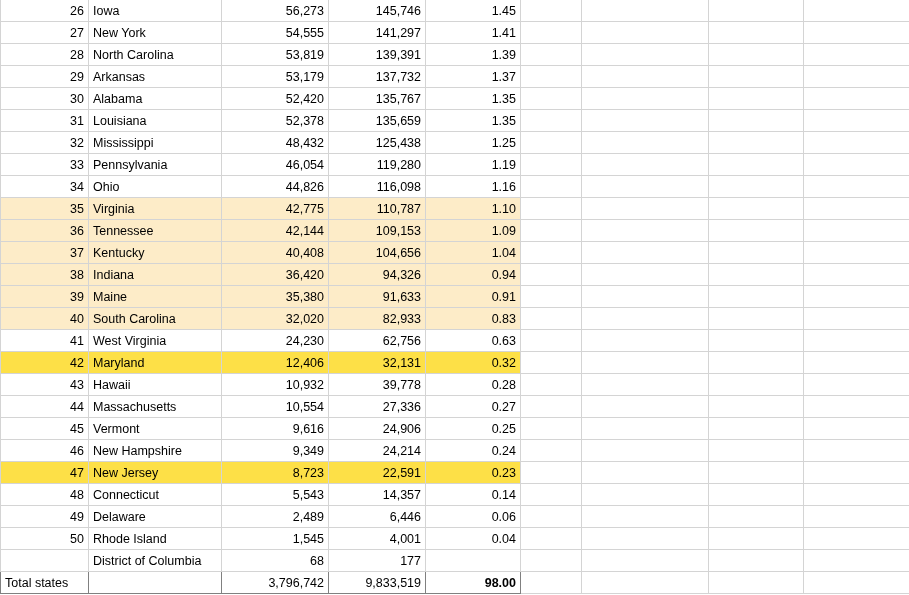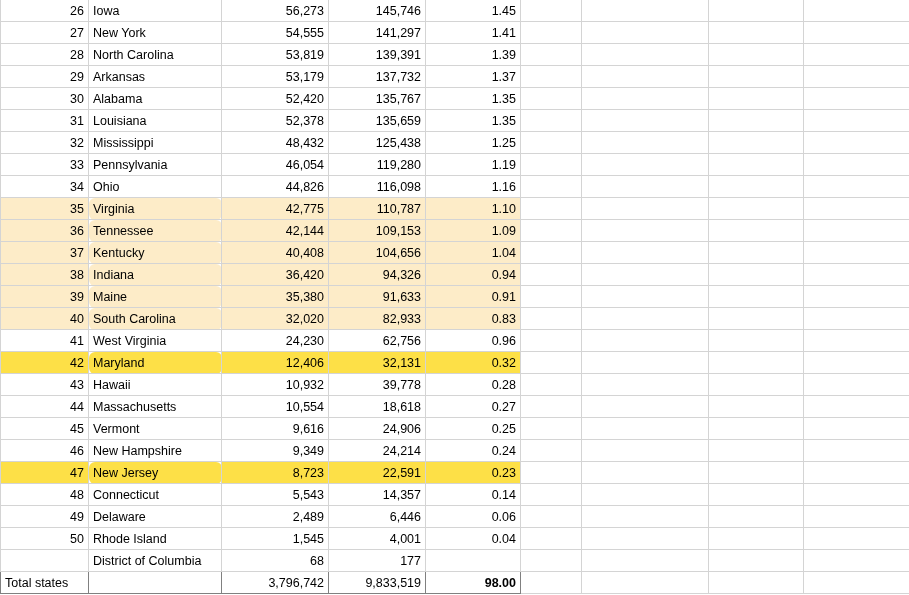--- a/index.html
+++ b/index.html
@@ -52,21 +52,21 @@
     vertical-align: middle;
     background: #ffffff;
   }
 
   
   td.filled {
     border-color: #9c9c9c;
   }
 
   td.num   { text-align: right; }
-  td.txt   { text-align: left; border-radius: 6px; }
+  td.txt   { text-align: left; }
   td.rank  { text-align: right; padding-right: 14px; }
 
   tr.hl-yellow td.filled { background: #fdecc8; margin-left: 20px; }
   tr.hl-peach  td.filled { background: #fde047; }
 
   tr.bold td.filled { font-weight: normal; }
 
   td.total-label {
     text-align: left;
     padding-left: 6px;
@@ -260,21 +260,21 @@
           <td class="empty"></td>
           <td class="empty"></td>
           <td class="empty"></td>
           <td class="empty"></td>
         </tr>
         <tr>
           <td class="filled rank">41</td>
           <td class="filled txt">West Virginia</td>
           <td class="filled num">24,230</td>
           <td class="filled num">62,756</td>
-          <td class="filled num">0.96</td>
+          <td class="filled num">0.63</td>
           <td class="empty"></td>
           <td class="empty"></td>
           <td class="empty"></td>
           <td class="empty"></td>
         </tr>
         <tr class="hl-peach">
           <td class="filled rank">42</td>
           <td class="filled txt">Maryland</td>
           <td class="filled num">12,406</td>
           <td class="filled num">32,131</td>
@@ -292,21 +292,21 @@
           <td class="filled num">0.28</td>
           <td class="empty"></td>
           <td class="empty"></td>
           <td class="empty"></td>
           <td class="empty"></td>
         </tr>
         <tr>
           <td class="filled rank">44</td>
           <td class="filled txt">Massachusetts</td>
           <td class="filled num">10,554</td>
-          <td class="filled num">18,618</td>
+          <td class="filled num">27,336</td>
           <td class="filled num">0.27</td>
           <td class="empty"></td>
           <td class="empty"></td>
           <td class="empty"></td>
           <td class="empty"></td>
         </tr>
         <tr>
           <td class="filled rank">45</td>
           <td class="filled txt">Vermont</td>
           <td class="filled num">9,616</td>

